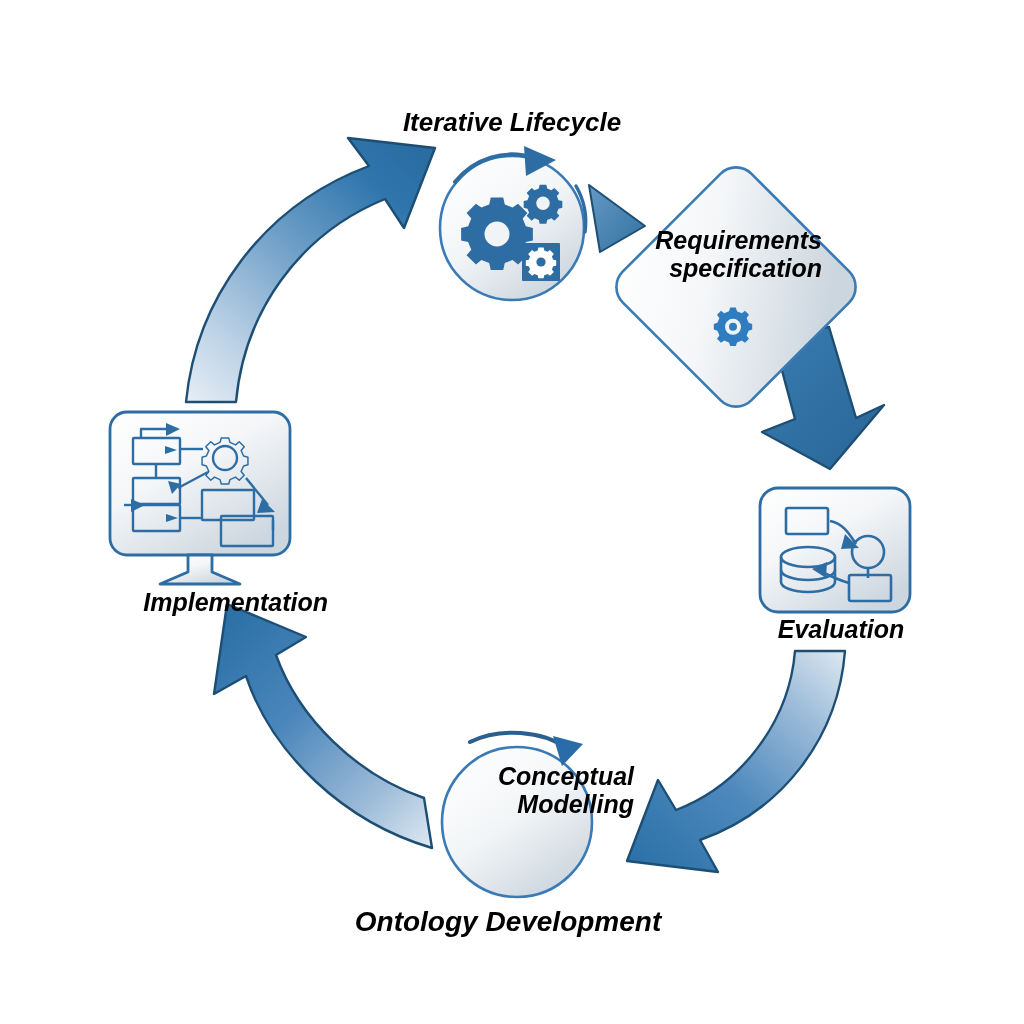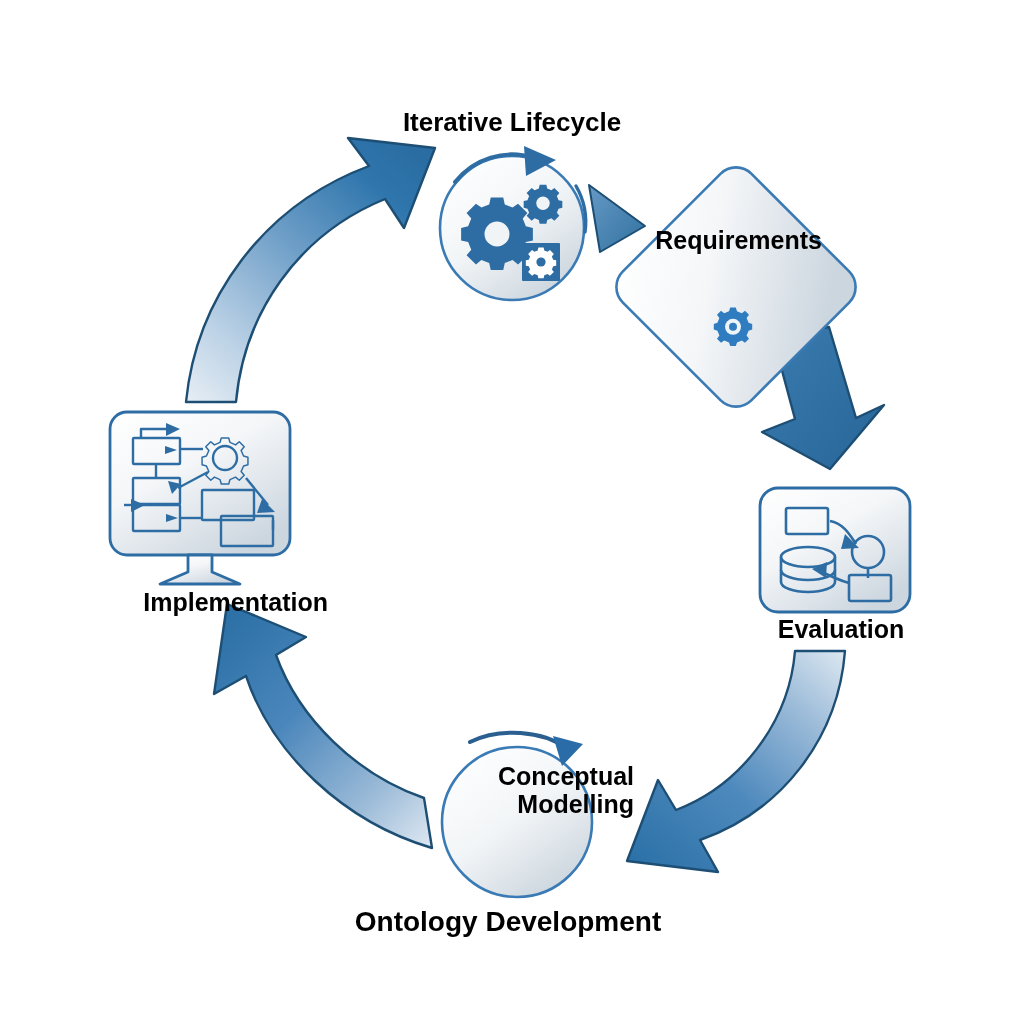--- a/index.html
+++ b/index.html
@@ -12,20 +12,21 @@
     width: 1024px;
     height: 1024px;
     font-family: "Liberation Sans", sans-serif;
     overflow: hidden;
   }
   #diagram-root {
     position: relative;
     width: 1024px;
     height: 1024px;
     background: #ffffff;
+    font-style: italic;
   }
   .svg-layer {
     position: absolute;
     left: 0;
     top: 0;
     width: 1024px;
     height: 1024px;
   }
   .label {
     position: absolute;
@@ -281,20 +282,21 @@
 
         <path d="M 273 520 L 273 530"></path>
       </g>
     </g>
   </svg>
 
   <div class="label" id="label-iterative-lifecycle">Iterative Lifecycle</div>
 
   <div class="label wrap" id="label-requirements">
     <span>Requirements</span><br>
+    <span>specification</span>
   </div>
 
   <div class="label wrap" id="label-conceptual">
     <span>Conceptual</span><br>
     <span>Modelling</span>
   </div>
 
   <div class="label" id="label-evaluation">Evaluation</div>
 
   <div class="label" id="label-implementation">Implementation</div>

